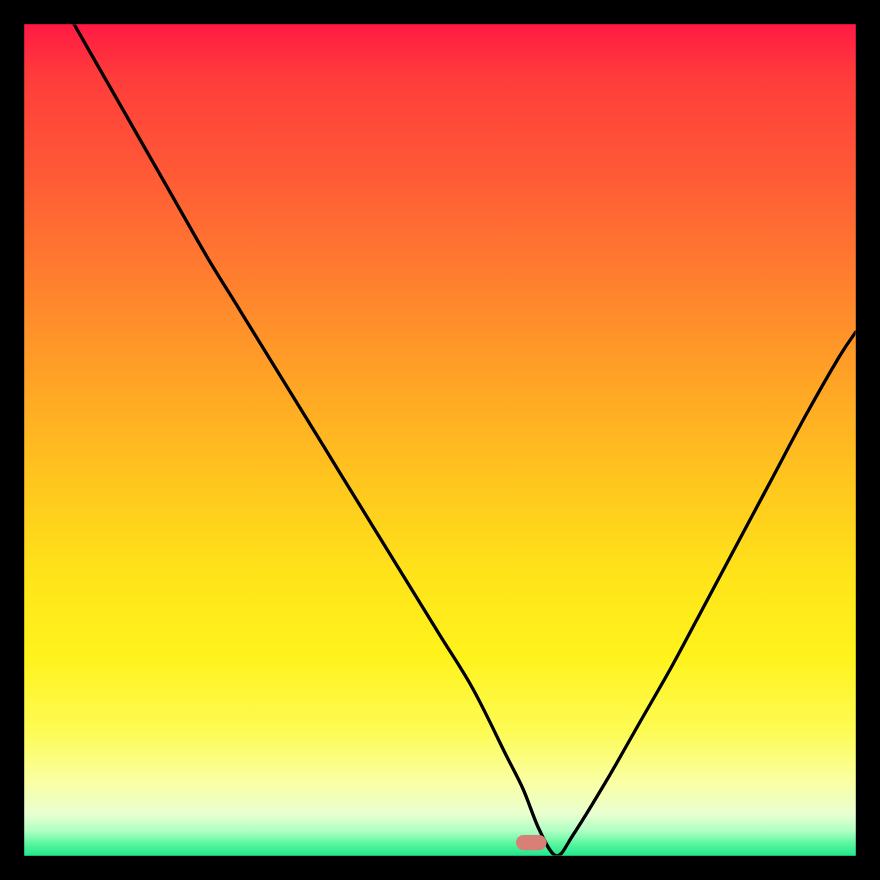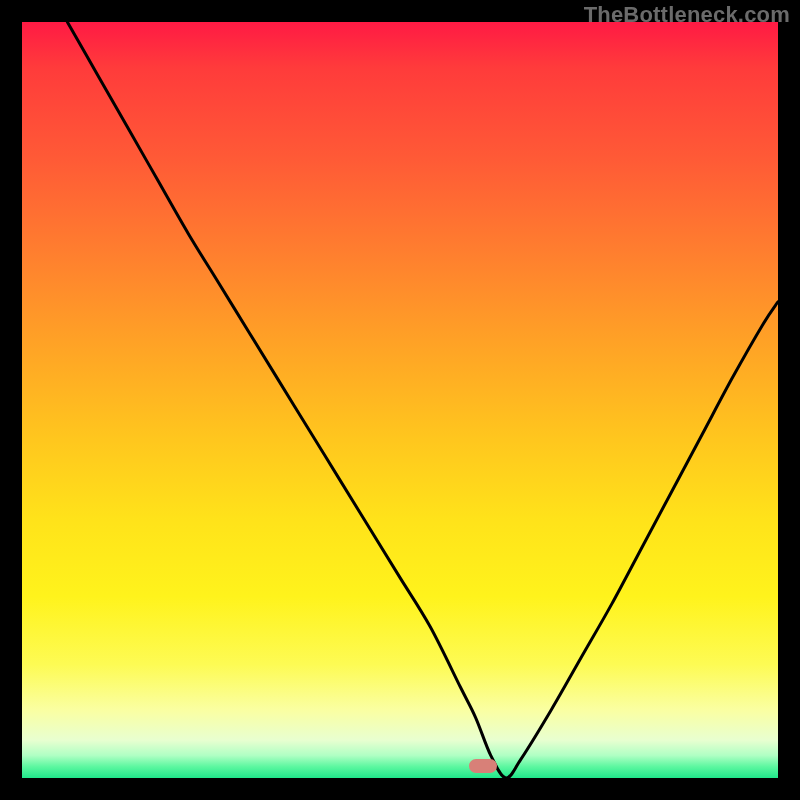--- a/index.html
+++ b/index.html
@@ -63,21 +63,20 @@
     color: #6b6b6b;
     letter-spacing: 0.2px;
     user-select: none;
   }
 </style>
 </head>
 <body>
 
 <div class="frame">
 
-  <div class="watermark">TheBottleneck.com</div>
 
   <div class="plot-area">
 
     <svg class="curve" viewBox="0 0 756 756" preserveAspectRatio="none">
       <path fill="none" stroke="#000000" stroke-width="3" stroke-linecap="round" d="M 45.36 0.00 C 50.40 8.82, 65.52 35.28, 75.60 52.92 C 85.68 70.56, 95.76 88.20, 105.84 105.84 C 115.92 123.48, 126.00 141.12, 136.08 158.76 C 146.16 176.40, 156.24 194.67, 166.32 211.68 C 176.40 228.69, 186.48 244.44, 196.56 260.82 C 206.64 277.20, 216.72 293.58, 226.80 309.96 C 236.88 326.34, 246.96 342.72, 257.04 359.10 C 267.12 375.48, 277.20 391.86, 287.28 408.24 C 297.36 424.62, 307.44 441.00, 317.52 457.38 C 327.60 473.76, 337.68 490.14, 347.76 506.52 C 357.84 522.90, 367.92 539.28, 378.00 555.66 C 388.08 572.04, 398.16 586.53, 408.24 604.80 C 418.32 623.07, 430.92 650.16, 438.48 665.28 C 446.04 680.40, 448.56 684.18, 453.60 695.52 C 458.64 706.86, 463.68 723.24, 468.72 733.32 C 473.76 743.40, 478.80 755.37, 483.84 756.00 C 488.88 756.63, 491.40 748.44, 498.96 737.10 C 506.52 725.76, 519.12 704.97, 529.20 687.96 C 539.28 670.95, 549.36 652.68, 559.44 635.04 C 569.52 617.40, 579.60 600.39, 589.68 582.12 C 599.76 563.85, 609.84 544.32, 619.92 525.42 C 630.00 506.52, 640.08 487.62, 650.16 468.72 C 660.24 449.82, 670.32 430.92, 680.40 412.02 C 690.48 393.12, 700.56 373.59, 710.64 355.32 C 720.72 337.05, 733.32 315.00, 740.88 302.40 C 748.44 289.80, 753.48 283.50, 756.00 279.72"></path>
     </svg>
 
     <div class="marker" style="width: 28px; height: 14px; background: rgb(216, 128, 120); left: 447.16px; top: 737.464px;"></div>
   </div>
 </div>

